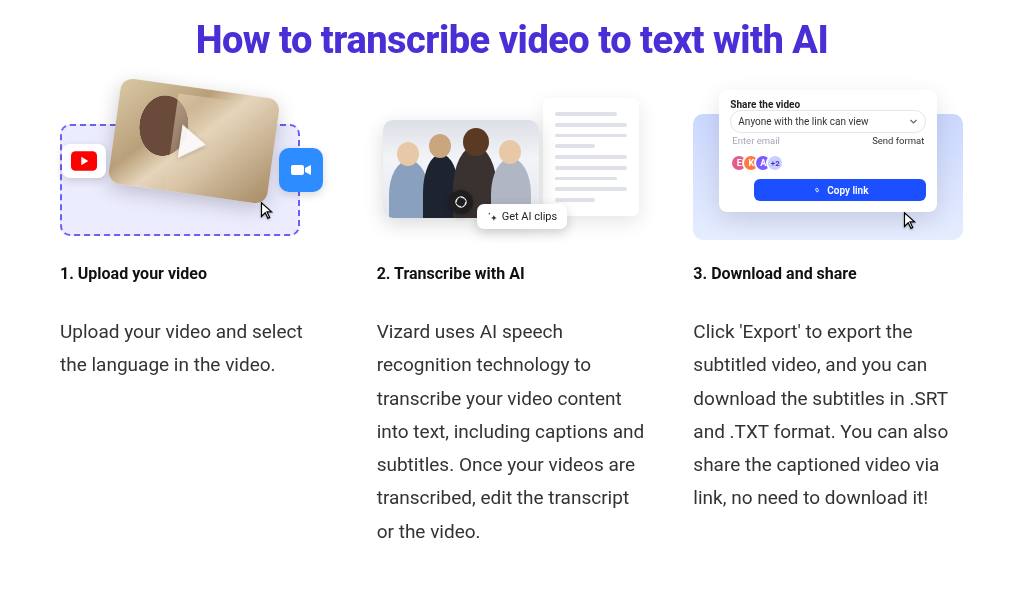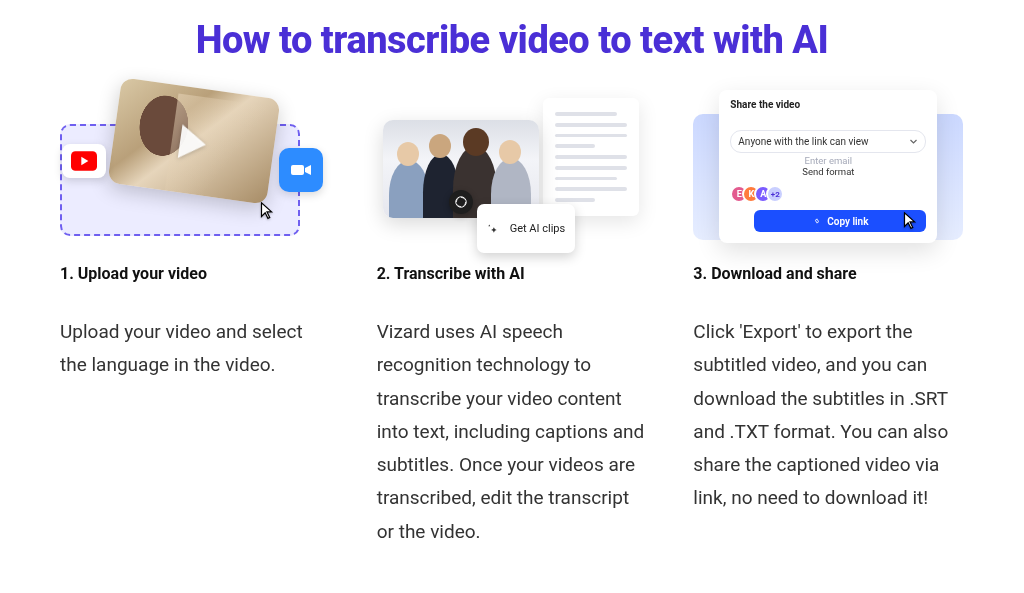--- a/index.html
+++ b/index.html
@@ -180,24 +180,24 @@
   }
   .doc-card .ln.short { width:55%; }
   .doc-card .ln.med { width:85%; }
   .doc-card .ln.long { width:100%; }
   .chip-btn {
     position:absolute;
     left:100px; top:118px;
     background:#fff;
     border-radius:7px;
     font-size:11px;
-    padding:18px 10px;
+    padding:6px 10px;
     box-shadow: 0 4px 12px rgba(0,0,0,.18);
     color:#222;
-    display:flex; align-items:center; gap:12px;
+    display:flex; align-items:center; gap:4px;
   }
   .chip-btn svg { width:11px; height:11px; }
 
   
   .share-bg {
     position:absolute;
     left:0; top:28px;
     width:270px; height:126px;
     background: linear-gradient(180deg,#cbd8ff 0%, #e6edff 100%);
     border-radius:10px;
@@ -209,36 +209,35 @@
     background:#fff;
     border-radius:8px;
     box-shadow: 0 8px 24px rgba(0,0,0,.12);
     padding:9px 11px 11px 11px;
     font-size:10px;
   }
   .share-panel .sp-title {
     font-weight:700;
     font-size:10px;
     color:#222;
-    margin-bottom:20px;
+    margin-bottom:0;
   }
   .sp-select {
     border:1px solid #e4e6ee;
     border-radius:11px;
     padding:5px 7px;
     display:flex; justify-content:space-between; align-items:center;
     color:#333;
   }
   .sp-select svg { width:9px; height:9px; }
   .sp-row {
     display:flex; justify-content:space-between; align-items:center;
     color:#a5a9b8;
     padding: 2px 2px 8px 2px;
     font-size:9.5px;
-    flex-direction:column;
   }
   .sp-row .send { color:#333; }
   .avatars {
     display:flex; align-items:center;
     margin-bottom:7px;
   }
   .av {
     width:18px; height:18px;
     border-radius:50%;
     border:2px solid #fff;

